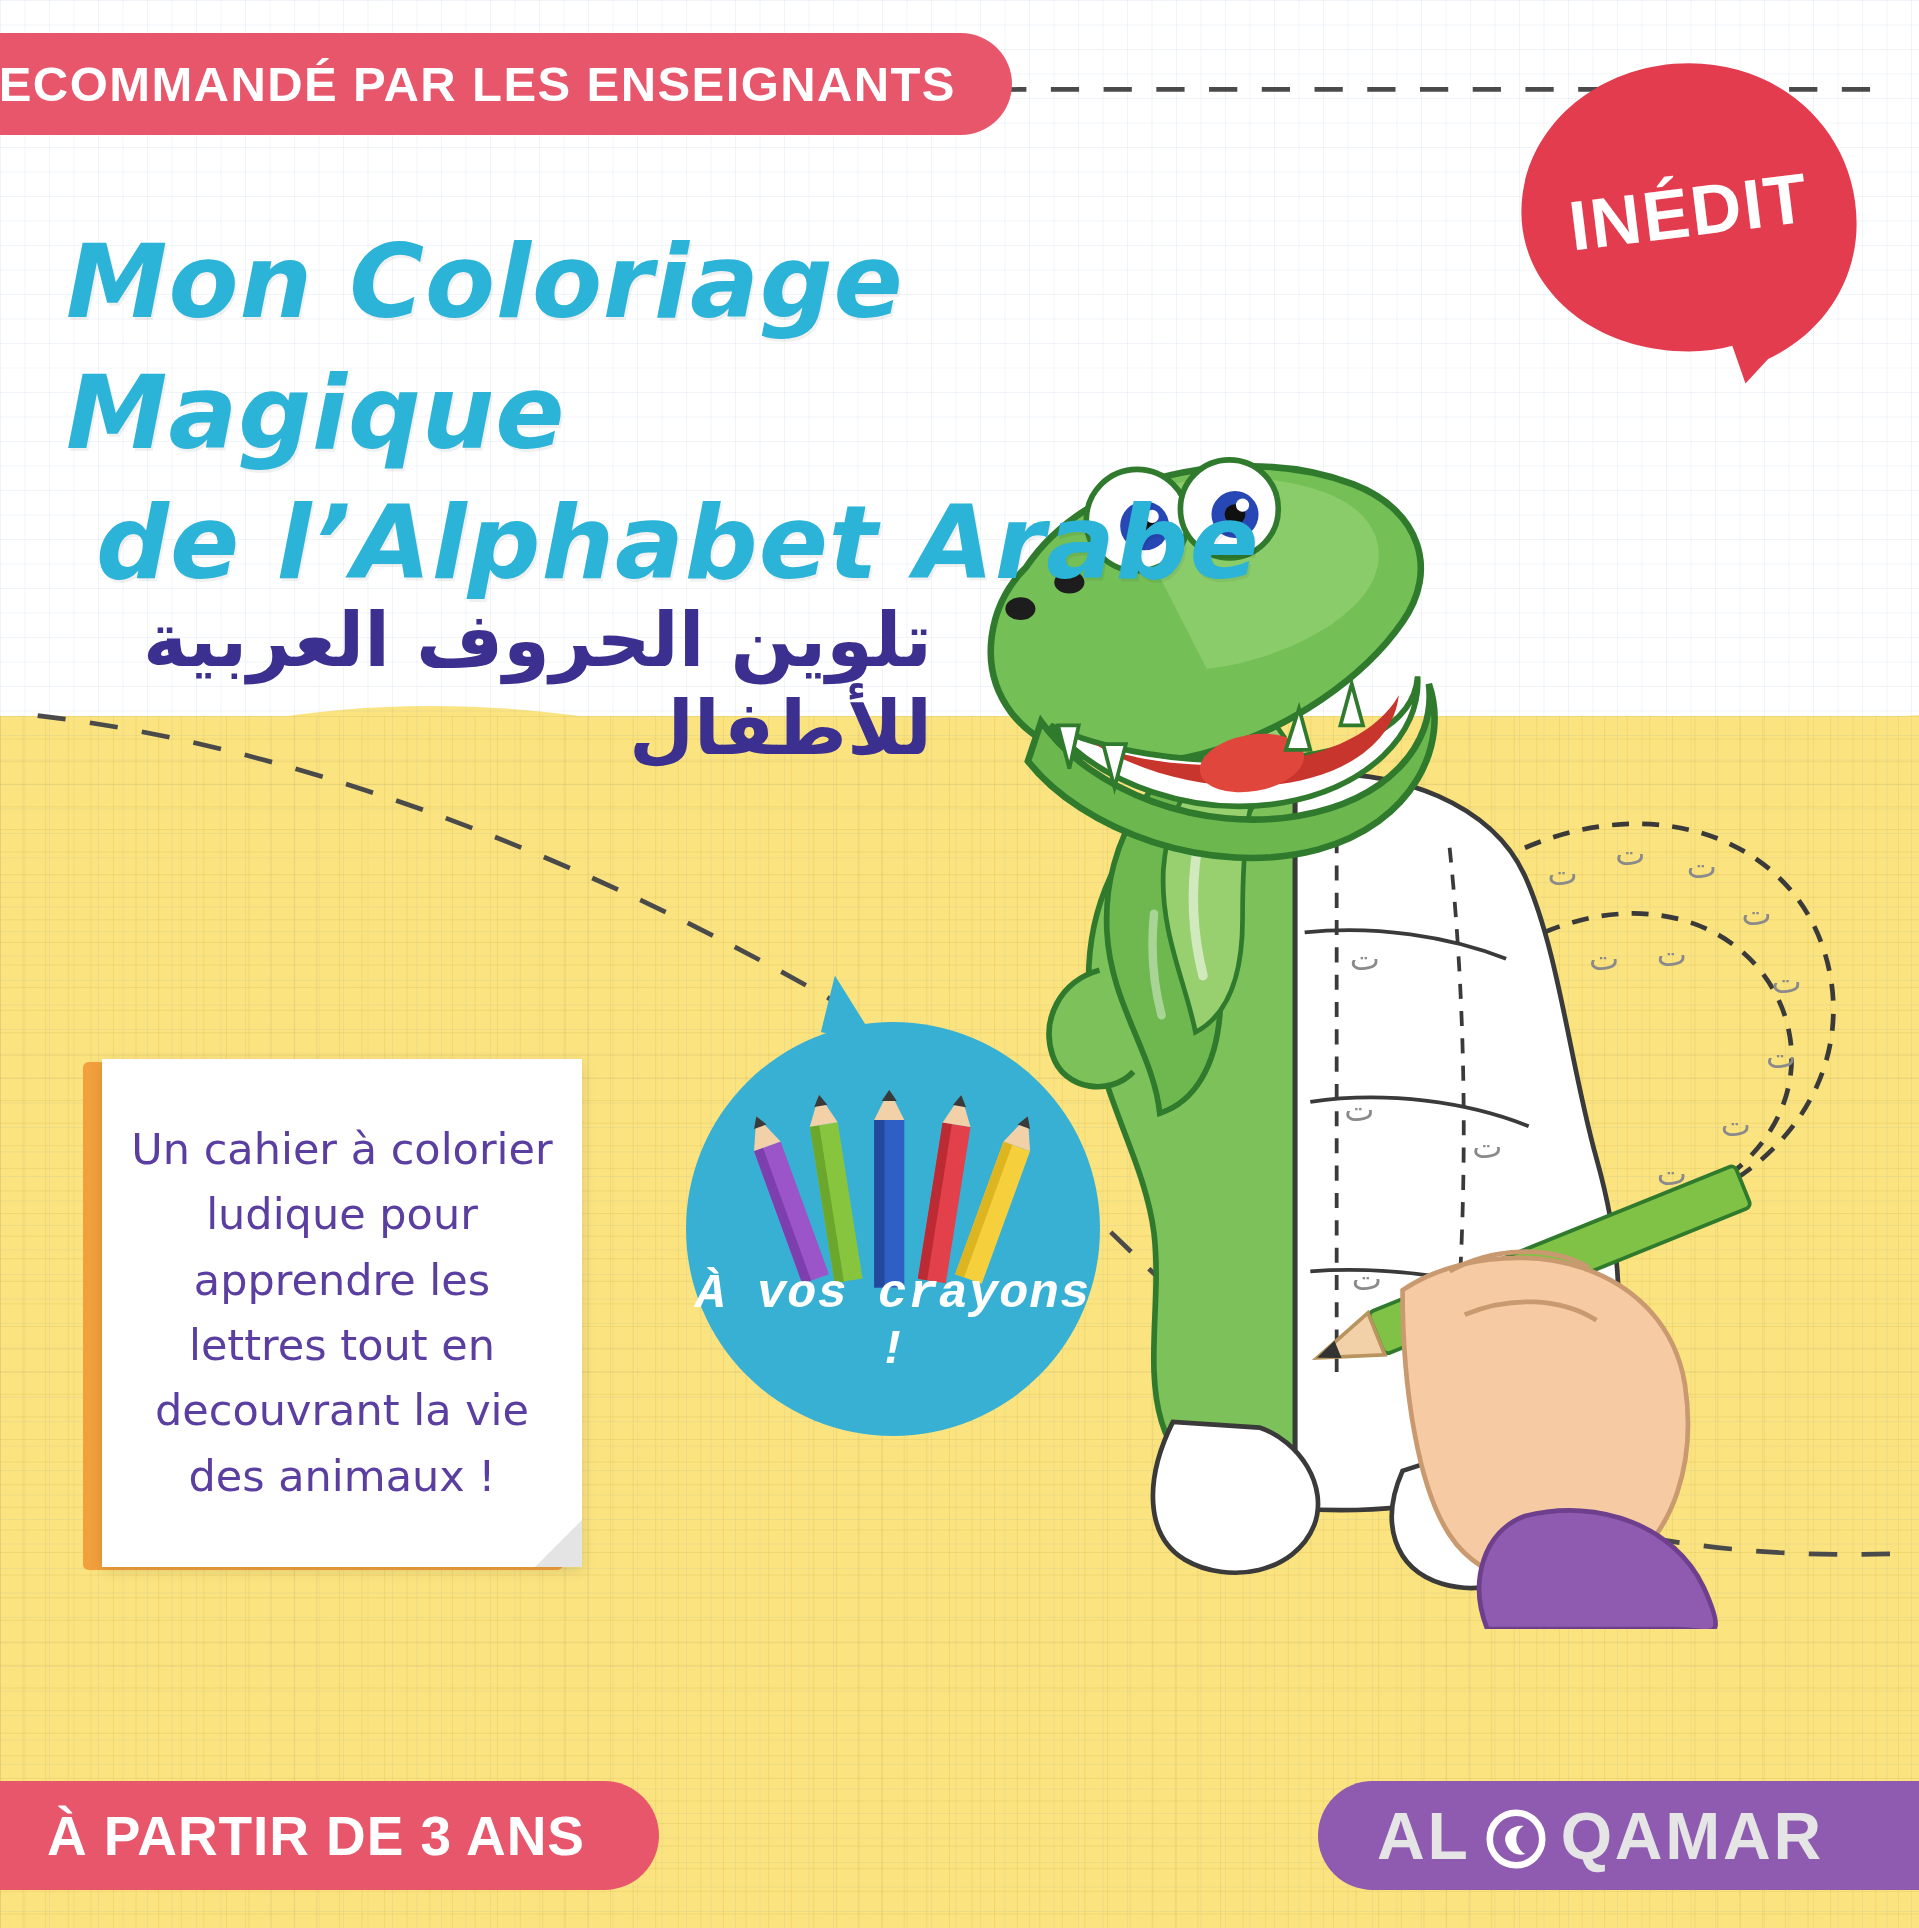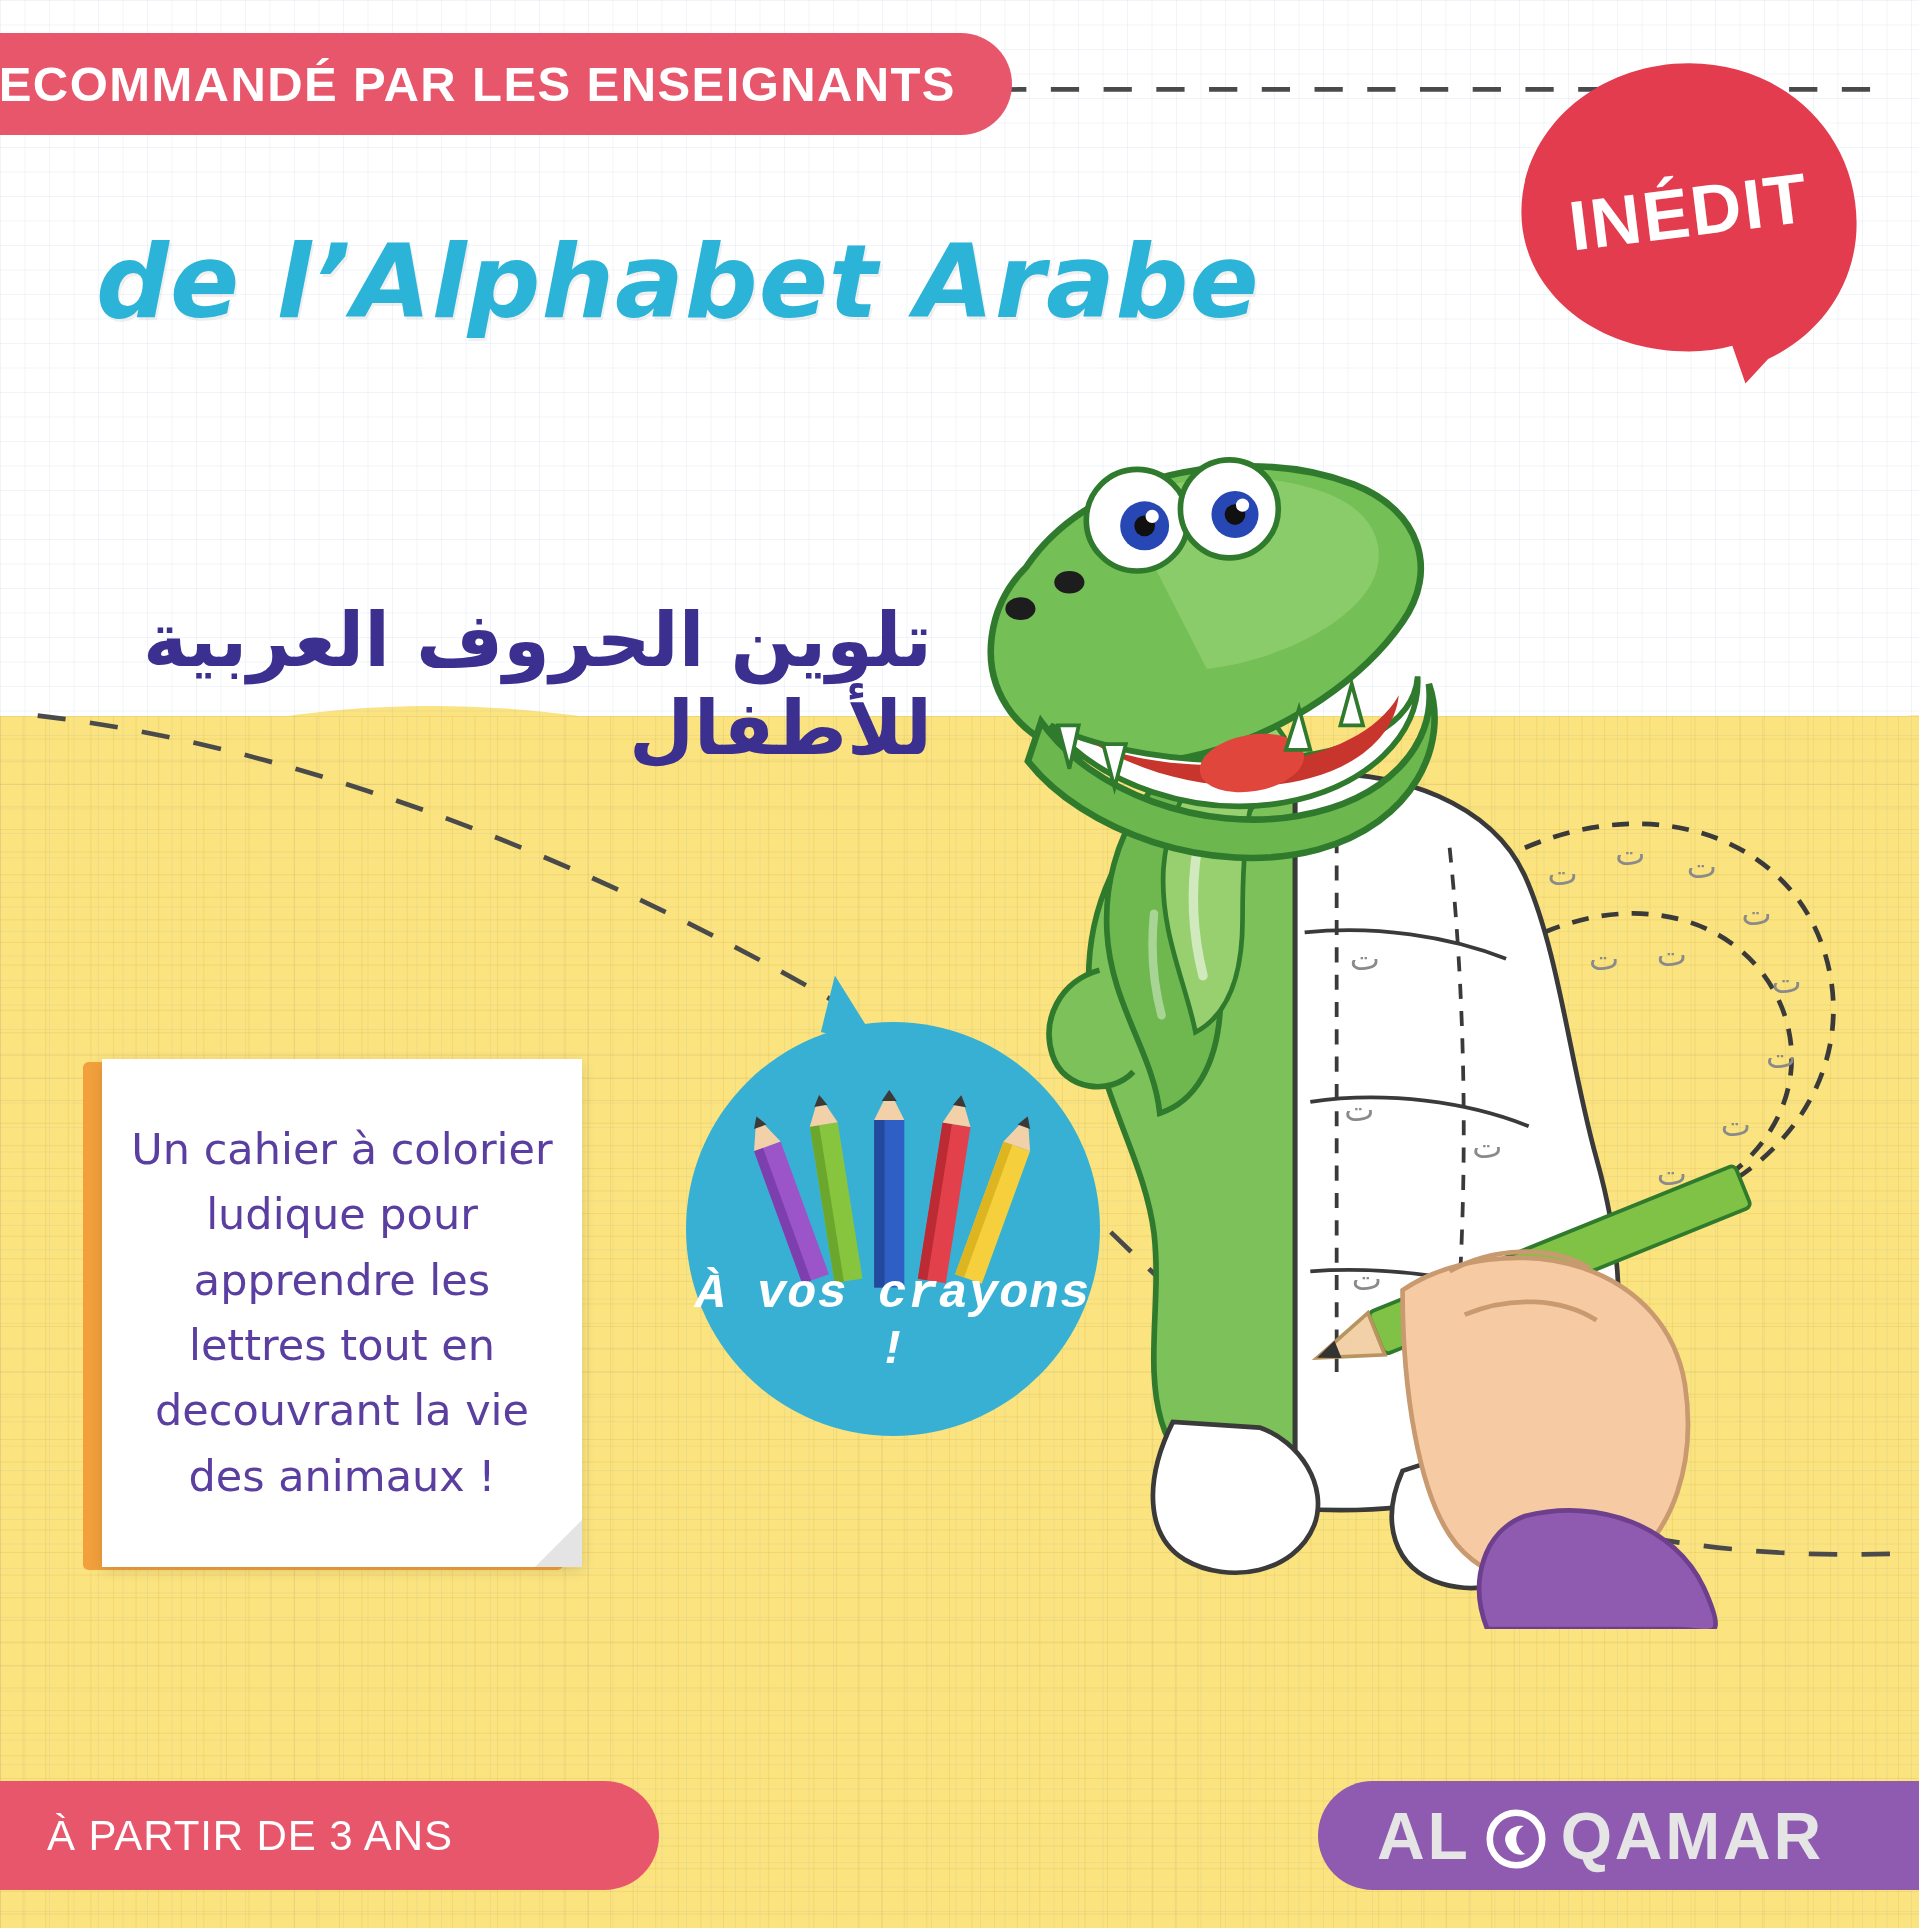--- a/index.html
+++ b/index.html
@@ -266,22 +266,22 @@
     background: #e8566b;
     border-radius: 0 55px 55px 0;
     display: flex;
     align-items: center;
     padding-left: 85px;
     box-sizing: border-box;
     z-index: 10;
   }
   .age-banner span {
     color: #ffffff;
-    font-size: 42px;
-    font-weight: normal;
+    font-size: 55px;
+    font-weight: bold;
     letter-spacing: 0.9px;
     white-space: nowrap;
   }
   .brand-banner {
     position: absolute;
     right: -38px;
     bottom: 38px;
     height: 109px;
     min-width: 640px;
     background: #8e5bb0;
@@ -330,20 +330,21 @@
   <div class="inedit-wrap">
     <svg viewBox="0 0 380 360" width="358" height="339">
       <path d="M190,12 C292,12 368,88 368,182 C368,246 330,300 274,326 L250,352 L236,312 C222,316 206,318 190,318 C88,318 12,252 12,170 C12,82 92,12 190,12 Z" fill="#e23c4e"></path>
     </svg>
     <div class="inedit-label">
       <span>INÉDIT</span>
     </div>
   </div>
 
   <div class="title-main">
+    <span>Mon Coloriage Magique</span>
     <span class="title-line2">de l’Alphabet Arabe</span>
   </div>
   <div class="title-arabic">تلوين الحروف العربية للأطفال</div>
 
   <div class="note-shadow"></div>
   <div class="note-card">
     <p>Un cahier à colorier ludique pour apprendre les lettres tout en decouvrant la vie des animaux !</p>
     <span class="note-fold"></span>
   </div>
 

